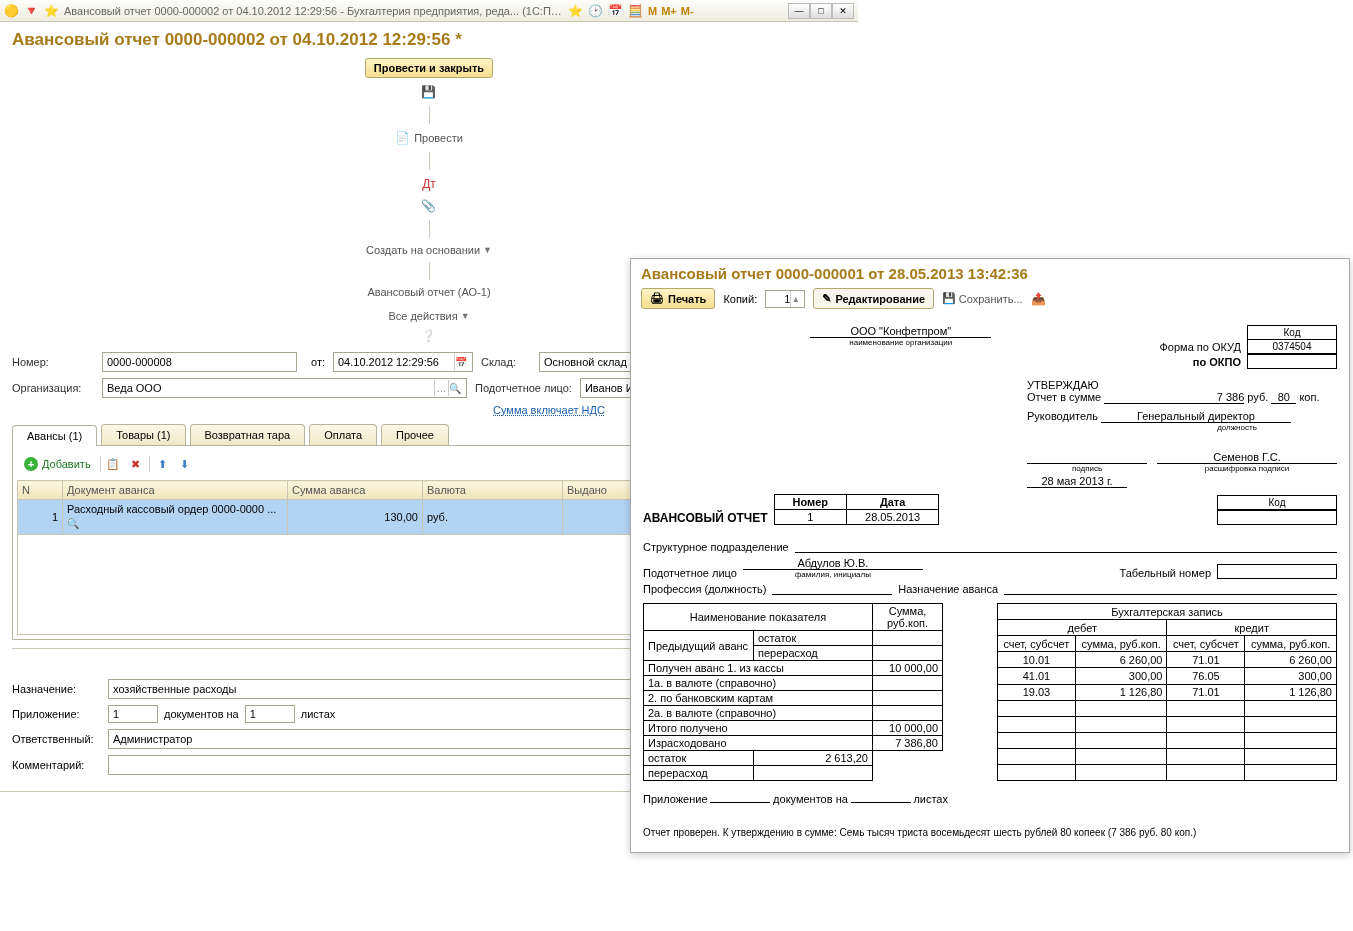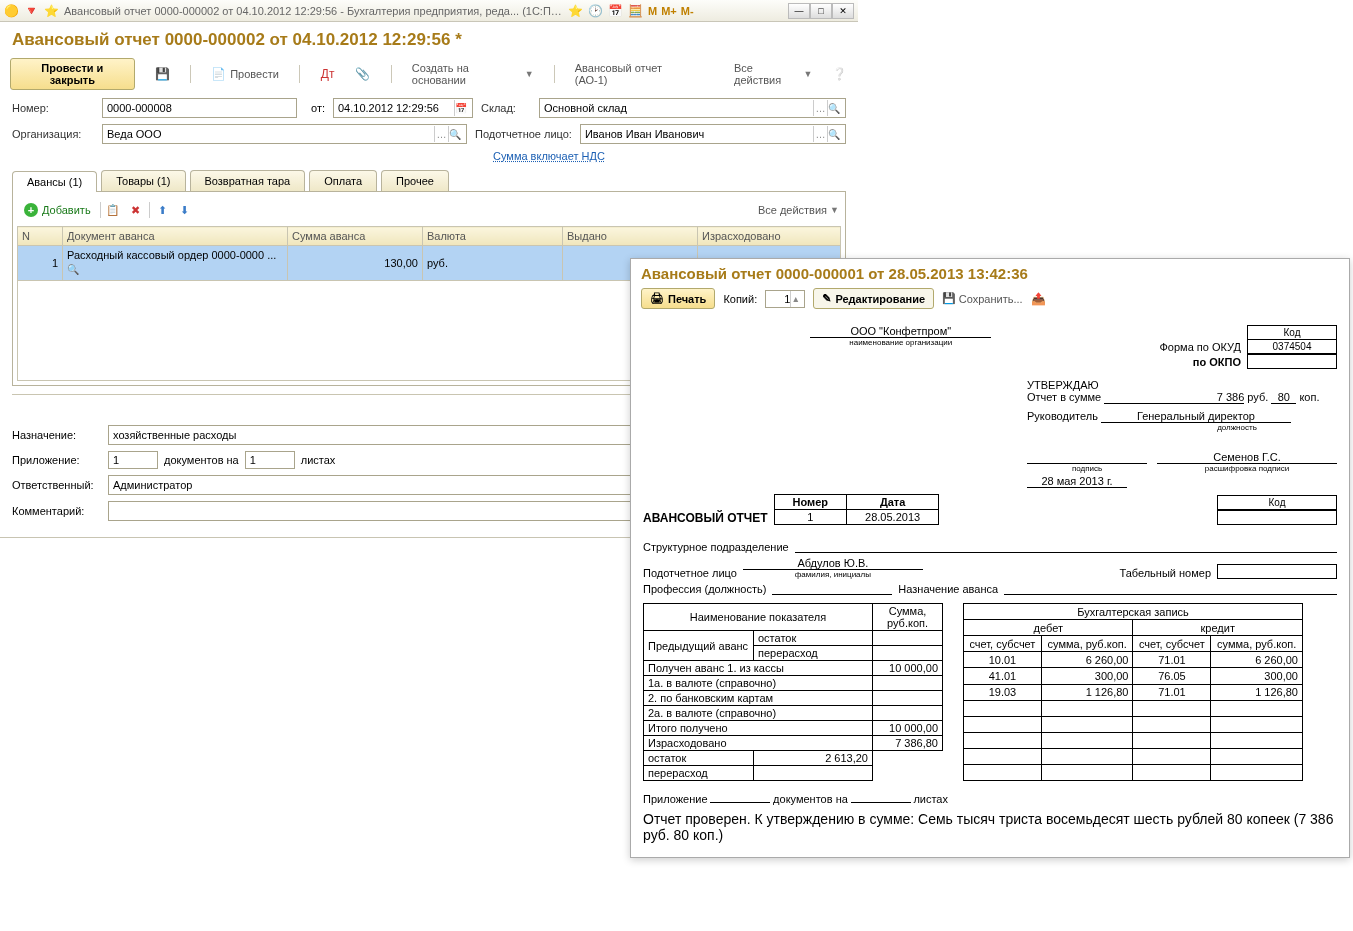--- a/index.html
+++ b/index.html
@@ -9,21 +9,21 @@
 .titlebar { height: 22px; background: linear-gradient(#fdfdfa,#eeece0); display: flex; align-items: center; padding: 0 4px; gap: 4px; border-bottom: 1px solid #c9c6b8; }
 .titlebar .ic { width: 16px; height: 16px; display: inline-flex; align-items: center; justify-content: center; font-size: 12px; }
 .titlebar .title-text { color: #666; white-space: nowrap; overflow: hidden; text-overflow: ellipsis; max-width: 500px; }
 .titlebar .spacer { flex: 1; }
 .winbtns { display: flex; gap: 0; }
 .winbtn { width: 22px; height: 16px; border: 1px solid #bbb; background: linear-gradient(#fff,#ddd); display: flex; align-items: center; justify-content: center; font-size: 9px; }
 
 .main-window { width: 858px; background: #fff; border-bottom:1px solid #c8c4b2;}
 .doc-title { color: #a77b19; font-size: 17px; font-weight: bold; padding: 8px 12px 6px; }
 
-.toolbar { display: flex; align-items: center; gap: 20px; padding: 2px 10px 8px; }
+.toolbar { display: flex; align-items: center; gap: 6px; padding: 2px 10px 8px; flex-direction: column; }
 .btn { border: 1px solid #b2a96d; background: linear-gradient(#fff3c8,#f6de8d); border-radius: 3px; padding: 3px 8px; cursor: pointer; display: inline-flex; align-items: center; gap: 4px; }
 .btn.small { background: #f8f6ea; }
 .toolbar .sep { width: 1px; height: 18px; background: #ccc8b8; }
 .link { color: #555; cursor: pointer; display:inline-flex; align-items:center; gap:3px;}
 .toolbar .spacer { flex:1; }
 
 .mini-icon { width: 16px; height: 16px; display:inline-flex; align-items:center; justify-content:center; font-size:12px; }
 .dd { font-size: 9px; color:#777; }
 
 .form-area { padding: 0 12px; }
@@ -83,30 +83,30 @@
 .rpt-header { display:flex; align-items:flex-end; gap:6px; margin-top:6px; }
 .rpt-title { font-weight:bold; font-size:12px; }
 .rpt-nd { border:1px solid #000; border-collapse:collapse; font-size:10px; }
 .rpt-nd th,.rpt-nd td { border:1px solid #000; padding:1px 18px; text-align:center; }
 
 .pfields { margin-top:16px; font-size:10px; }
 .pfield { display:flex; align-items:flex-end; gap:6px; margin-bottom:4px; }
 .pfield .pfl { border-bottom:1px solid #000; flex:1; text-align:center; min-width:60px; }
 .pfield .pfs { font-size:8px; text-align:center; width:100%;}
 
-.ptables { display:flex; gap:20px; margin-top:8px; }
+.ptables { display:flex; gap:20px; margin-top:8px;justify-content:space-between; }
 .ptable { border-collapse:collapse; font-size:10px; }
 .ptable th,.ptable td { border:1px solid #000; padding:1px 4px; }
 .ptable th { font-weight:normal; text-align:center; }
 .ptable td.r { text-align:right; }
 .ptable td.c { text-align:center; }
 
 .pattach { margin-top:12px; font-size:10px; }
 .pattach .line { border-bottom:1px solid #000; display:inline-block; min-width:60px; }
-.pverif { margin-top:6px; font-size:14px; }
+.pverif { margin-top:22px; font-size:10px; }
 </style>
 </head>
 <body>
 
 <div class="main-window">
   <div class="titlebar">
     <span class="ic">🟡</span>
     <span class="ic">🔻</span>
     <span class="ic">⭐</span>
     <span class="title-text">Авансовый отчет 0000-000002 от 04.10.2012 12:29:56 - Бухгалтерия предприятия, реда...   (1С:Предприятие)</span>

